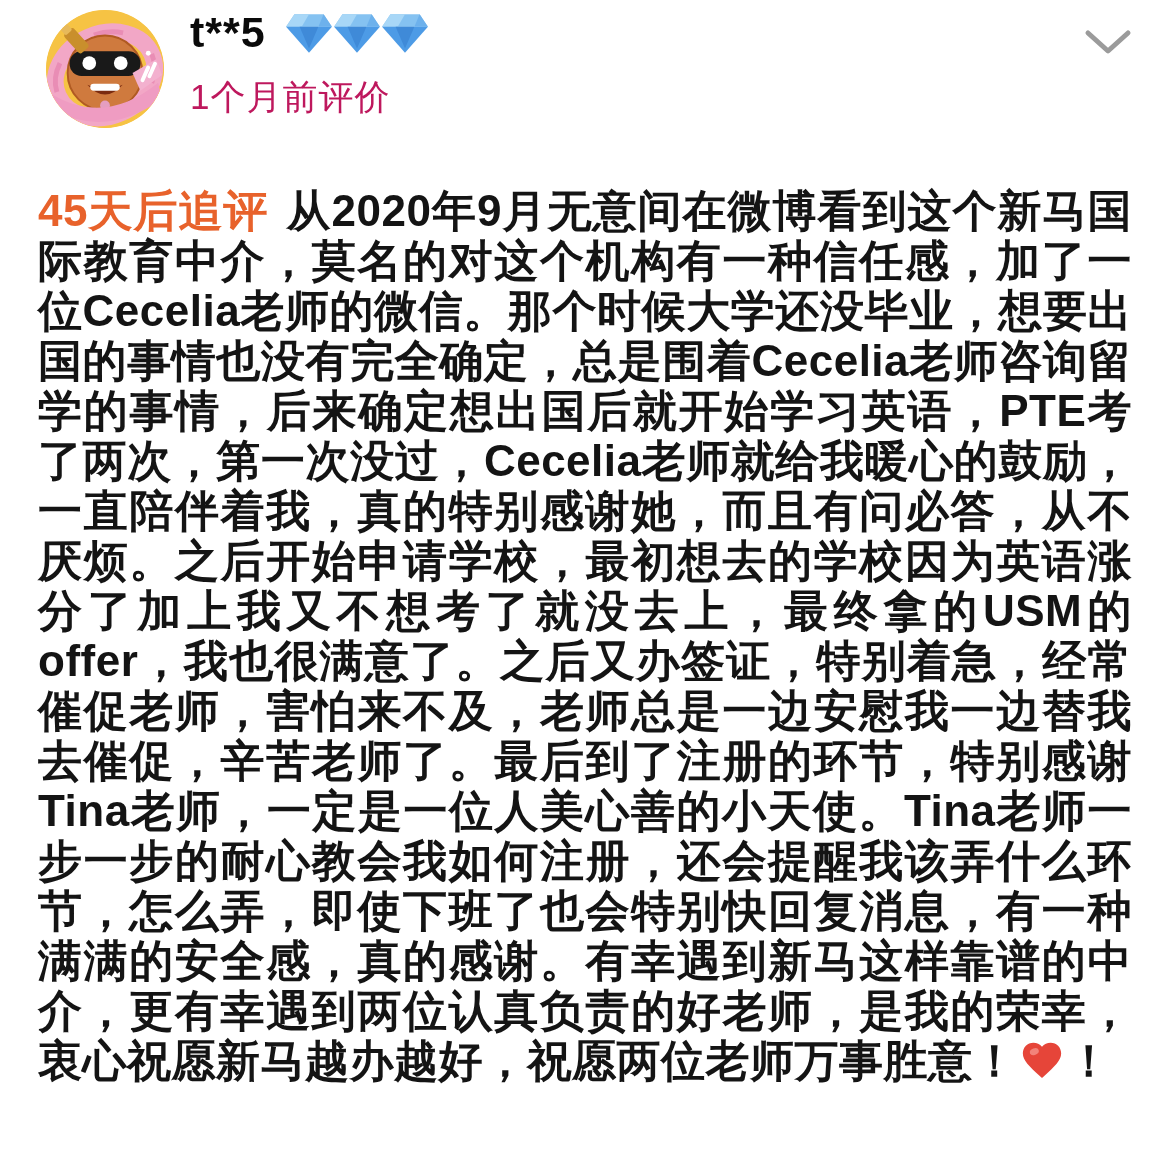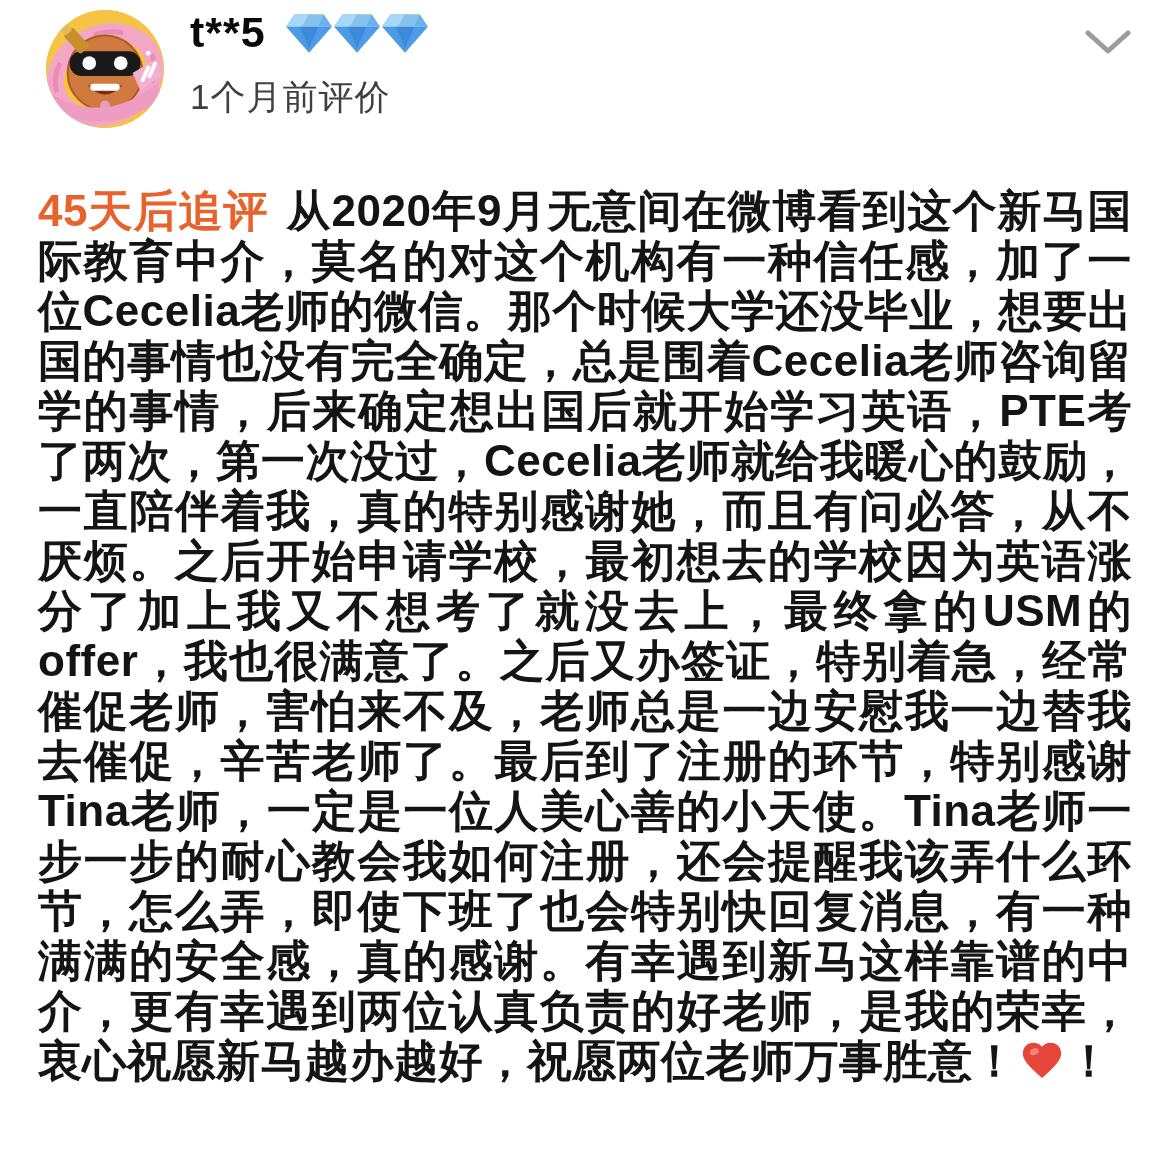--- a/index.html
+++ b/index.html
@@ -55,21 +55,21 @@
   .diamonds svg {
     width: 50px;
     height: 46px;
     margin-right: -2px;
   }
   .time-label {
     position: absolute;
     left: 152px;
     top: 66px;
     font-size: 35px;
-    color: #404040;
+    color: #be185d;
     letter-spacing: 1px;
   }
   .chevron-btn {
     position: absolute;
     right: -4px;
     top: 14px;
     width: 56px;
     height: 44px;
     background: none;
     border: none;

